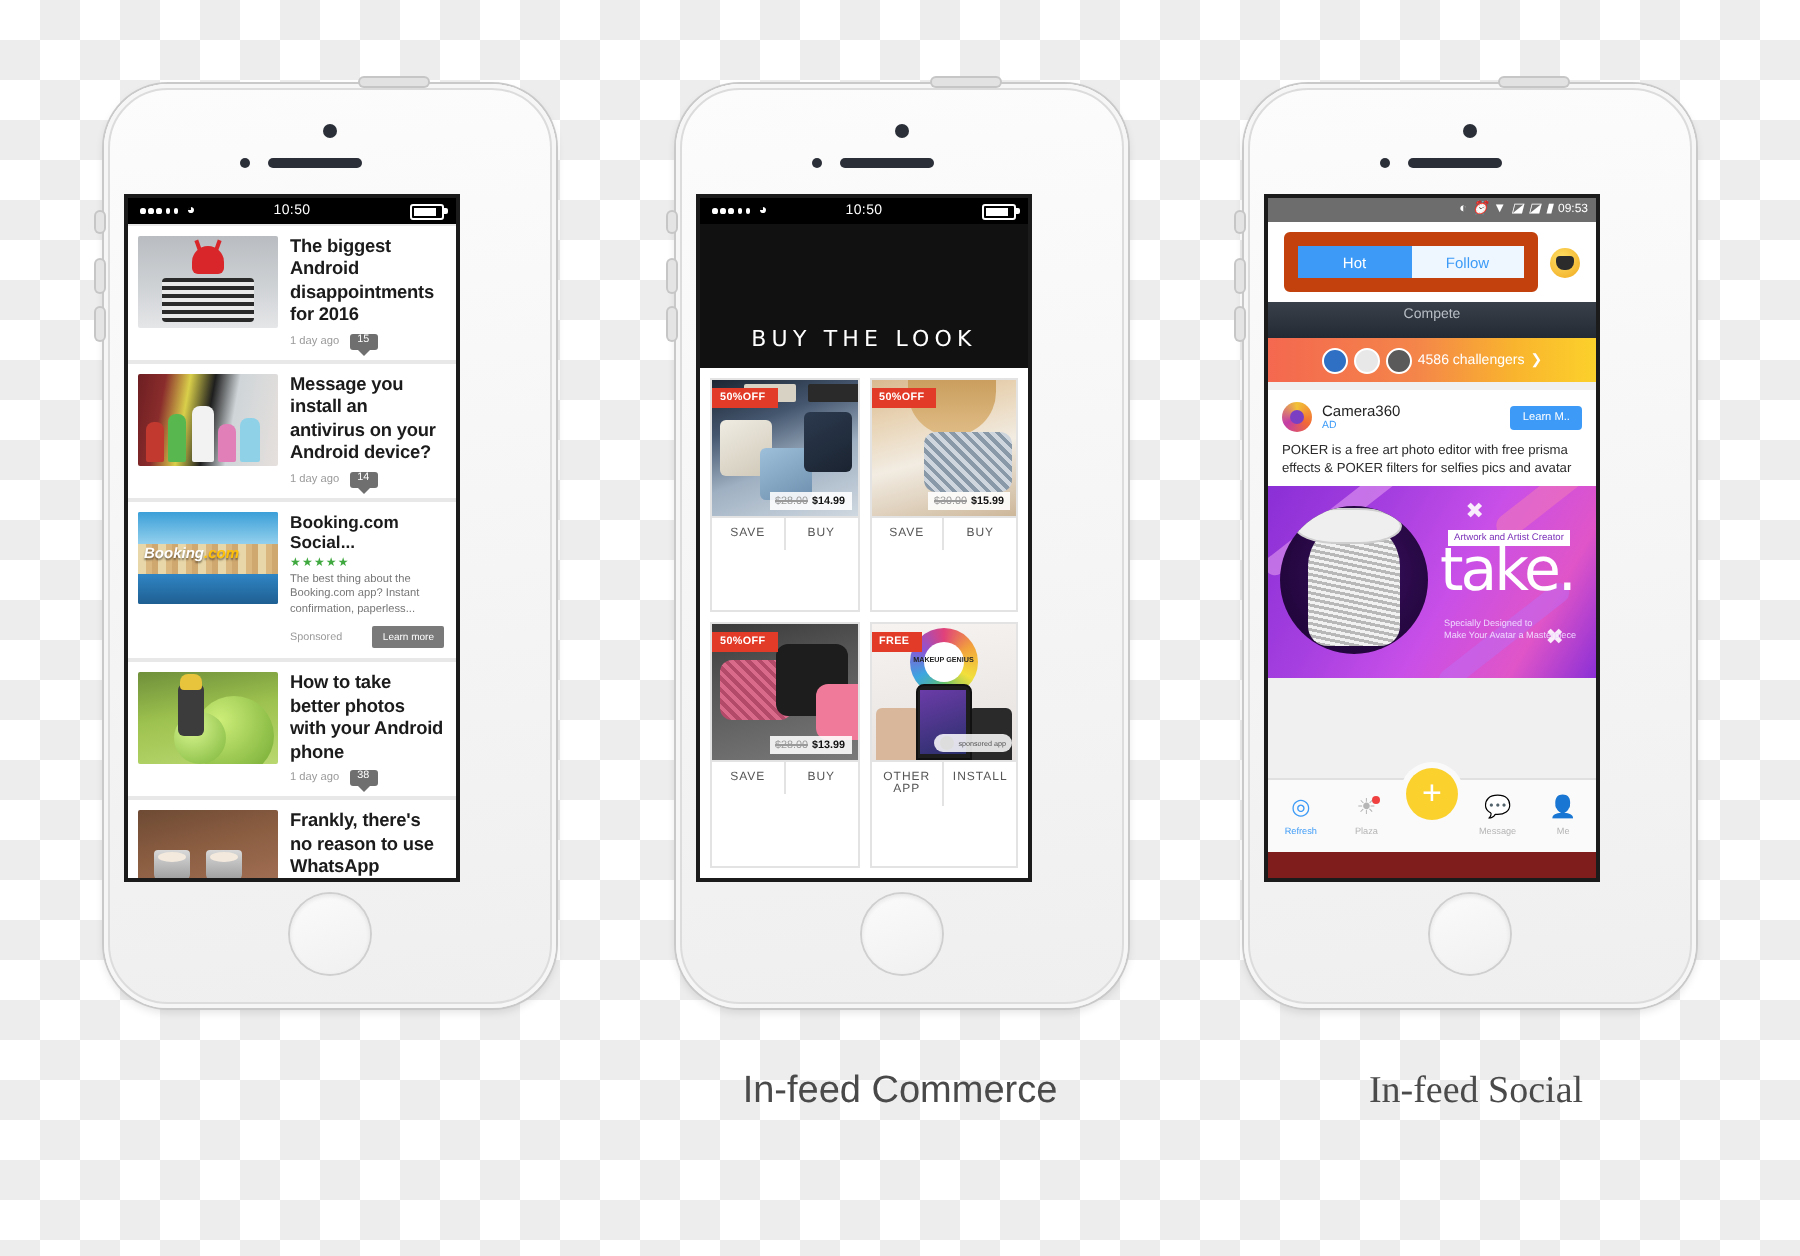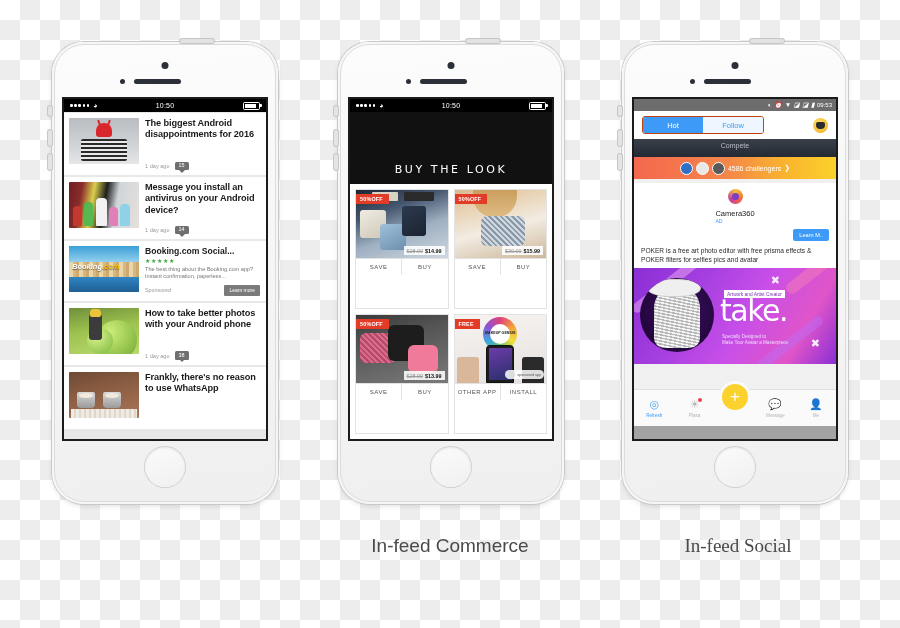--- a/index.html
+++ b/index.html
@@ -46,22 +46,22 @@
   .speaker{position:absolute;left:82px;top:37px;width:47px;height:5px;border-radius:3px;background:#2b2f38;}
 
   .home{
     position:absolute;left:50%;transform:translateX(-50%);bottom:17px;
     width:40px;height:40px;border-radius:50%;
     background:linear-gradient(160deg,#fbfbfb,#f0f0f0);
     box-shadow:0 0 0 1px #cfcfcf, 0 1px 2px rgba(0,0,0,.08) inset;
   }
 
   .screen{
-    position:absolute;left:12px;top:57px;width:202px;height:340px;
-    background:#a3a3a3;overflow:hidden;
+    position:absolute;left:12px;top:57px;width:164px;height:340px;
+    background:#7f1d1d;overflow:hidden;
     box-shadow:0 0 0 2px #1b1b1b;
   }
 
   
   .ios-status{
     height:13px;background:#000;color:#fff;display:flex;align-items:center;
     padding:0 6px;font-size:7px;position:relative;
   }
   .dots{display:flex;gap:1.6px;align-items:center;}
   .dots i{width:2.6px;height:2.6px;border-radius:50%;background:#fff;display:block;}
@@ -190,21 +190,21 @@
   .img-makeup .spon span{font-size:3.6px;color:#555;}
 
   
   .social{background:#f0f0f0;height:327px;display:flex;flex-direction:column;}
   .and-status{
     height:12px;background:#6d6d6d;color:#fff;display:flex;align-items:center;
     justify-content:flex-end;gap:2.5px;padding:0 4px;font-size:6px;
   }
   .and-status i{font-size:6.5px;line-height:1;display:block;}
   .seg-bar{background:#fff;padding:5px 8px;display:flex;align-items:center;gap:6px;}
-  .seg{display:flex;border:1px solid #c2410c;border-radius:3px;overflow:hidden;flex:1;max-width:120px;}
+  .seg{display:flex;border:7px solid #c2410c;border-radius:3px;overflow:hidden;flex:1;max-width:120px;}
   .seg span{flex:1;text-align:center;font-size:7.5px;padding:3.5px 0;color:#3d9bf7;background:#eef7ff;}
   .seg span.on{background:#3d9bf7;color:#fff;}
   .av-logo{
     margin-left:auto;width:15px;height:15px;border-radius:50%;
     background:radial-gradient(circle at 40% 35%,#ffe066,#f0a81e);
     position:relative;
   }
   .av-logo::after{content:"";position:absolute;left:3px;top:4px;width:9px;height:7px;background:#2b2b2b;border-radius:2px 2px 4px 4px;}
 
   .compete{position:relative;height:18px;background:linear-gradient(180deg,#39404a,#242a33);overflow:hidden;}
@@ -212,21 +212,21 @@
   .chall{
     height:22px;background:linear-gradient(90deg,#f4684f 0%,#f4854a 45%,#f9b42e 75%,#fcd12b 100%);
     display:flex;align-items:center;justify-content:center;gap:3px;color:#fff;font-size:7px;
   }
   .chall .fa{width:11px;height:11px;border-radius:50%;border:1px solid #fff;display:block;}
   .chall .fa1{background:#2f6fc4;}
   .chall .fa2{background:#e8e8e8;}
   .chall .fa3{background:#5a5a5a;}
 
   .adblock{background:#fff;margin-top:4px;padding:6px 7px 0;}
-  .adrow{display:flex;align-items:center;gap:5px;flex-direction:column;}
+  .adrow{display:flex;align-items:center;gap:5px;}
   .ad-ico{
     width:15px;height:15px;border-radius:50%;
     background:conic-gradient(#f2c236,#f26a36,#c33ca8,#f2c236);position:relative;
   }
   .ad-ico::after{content:"";position:absolute;inset:4px;border-radius:50%;background:#7b3fc4;}
   .ad-nm{font-size:7.5px;color:#222;line-height:9px;}
   .ad-sub{font-size:5.2px;color:#3d9bf7;}
   .learnm{margin-left:auto;background:#3d9bf7;color:#fff;font-size:5.6px;padding:3px 6px;border-radius:2px;}
   .ad-copy{font-size:6.6px;line-height:9px;color:#2b2b2b;padding:5px 0 4px;}
 

